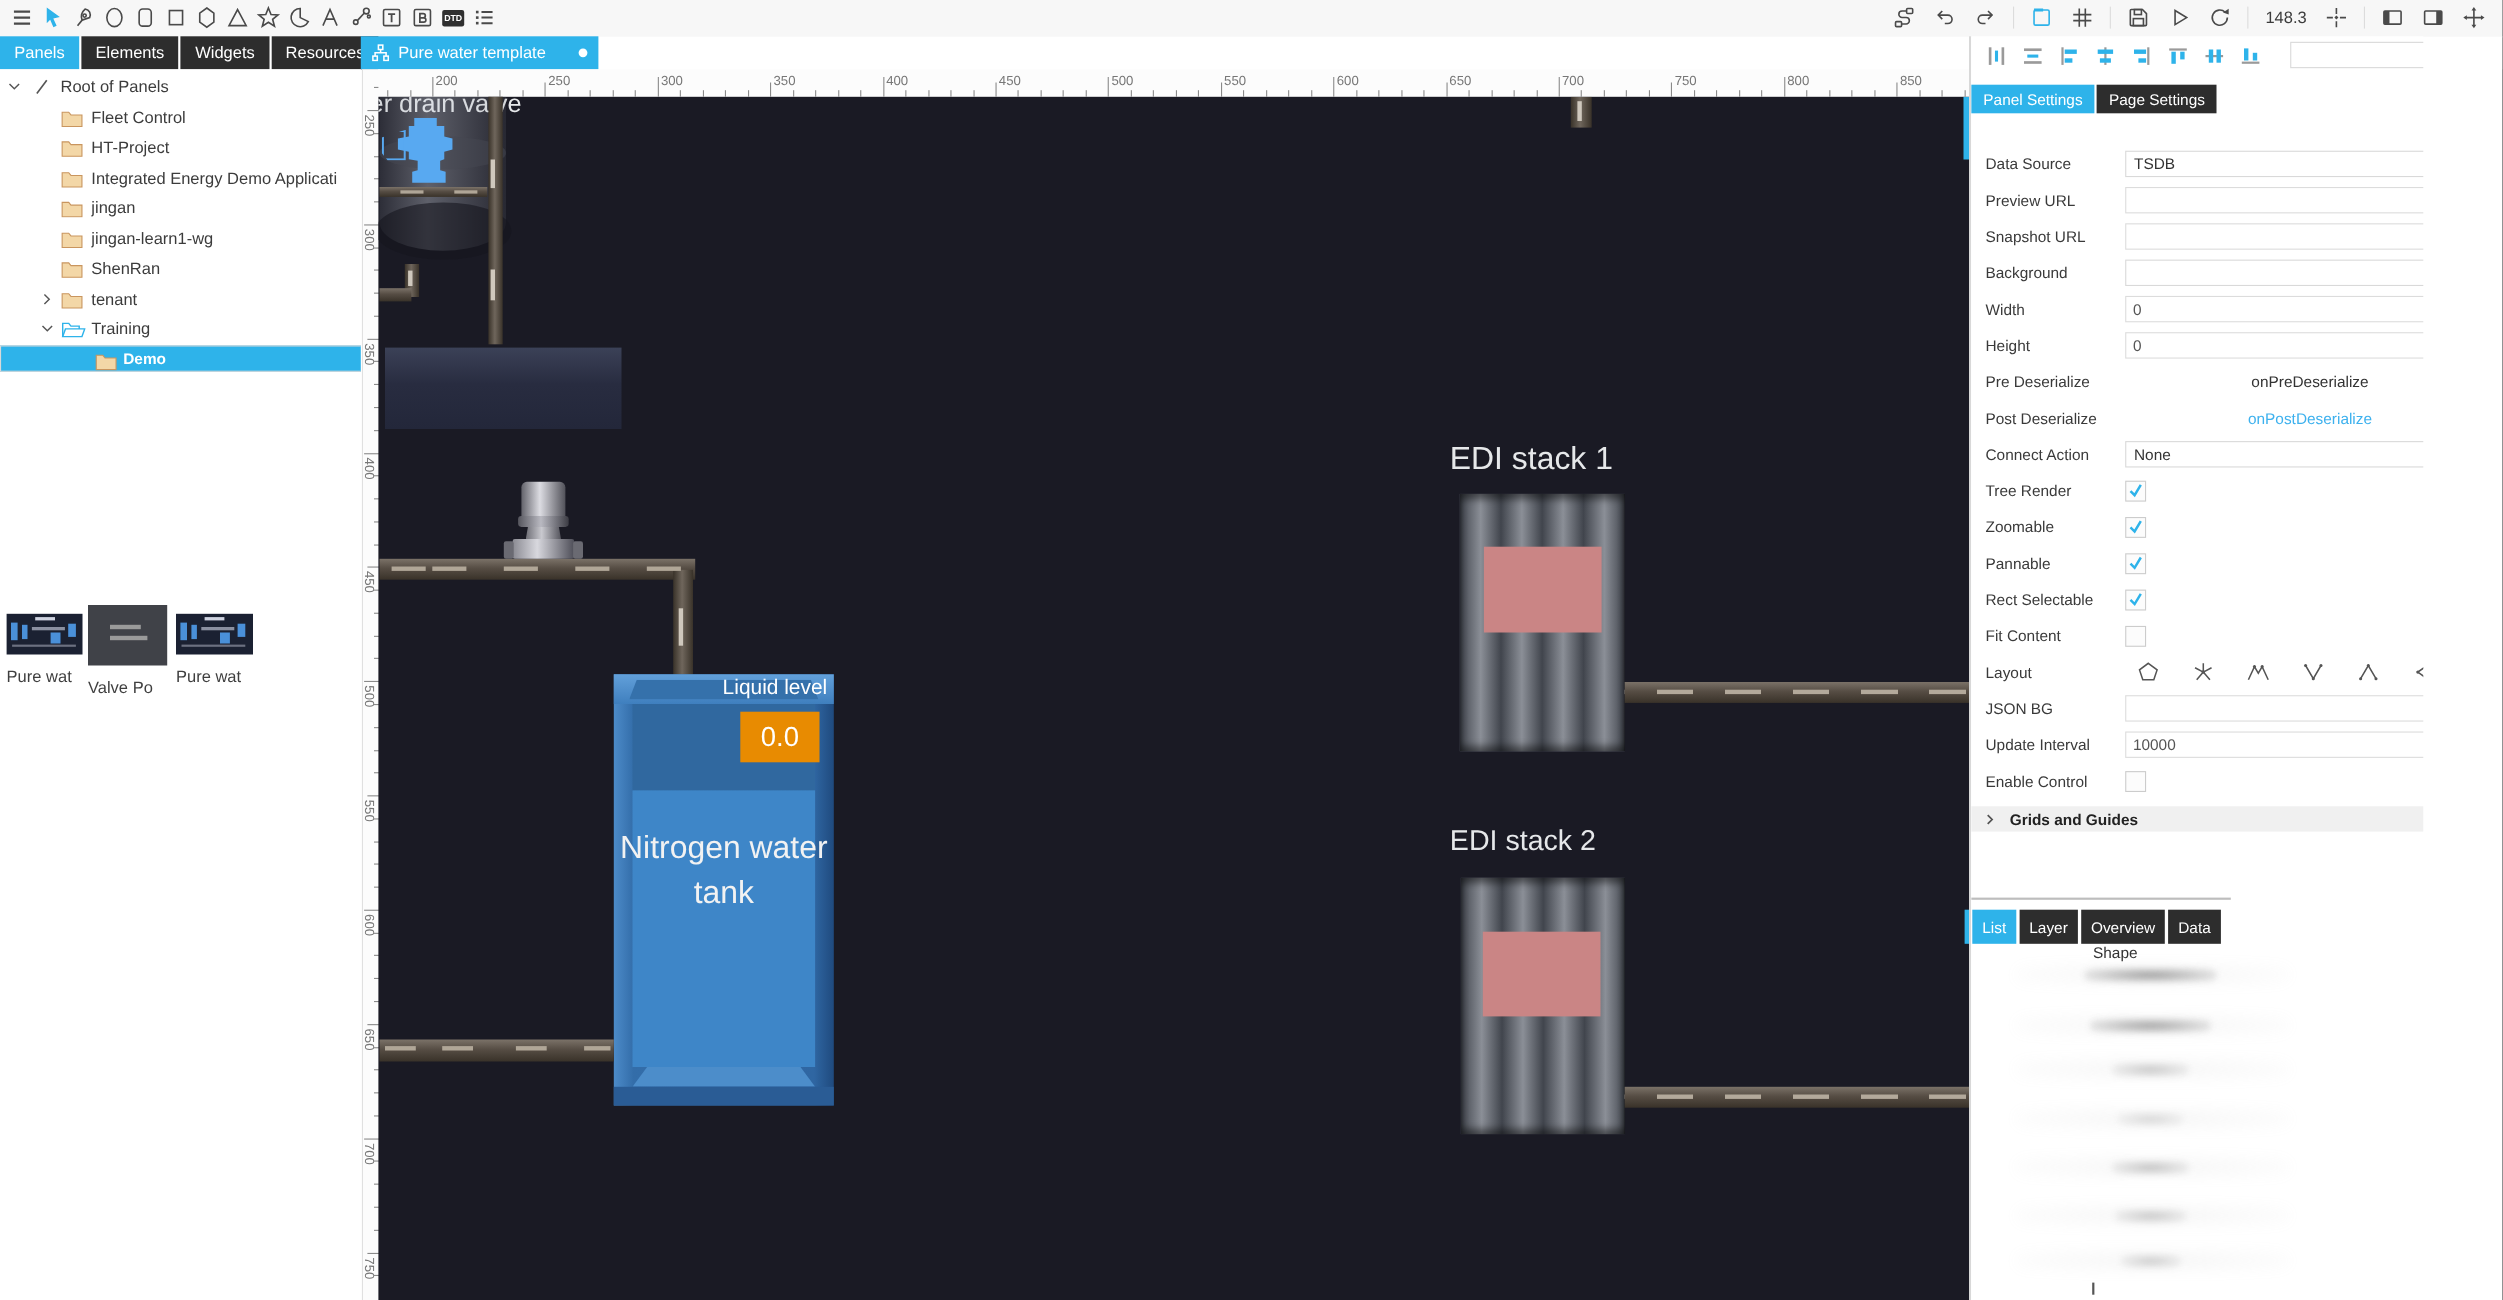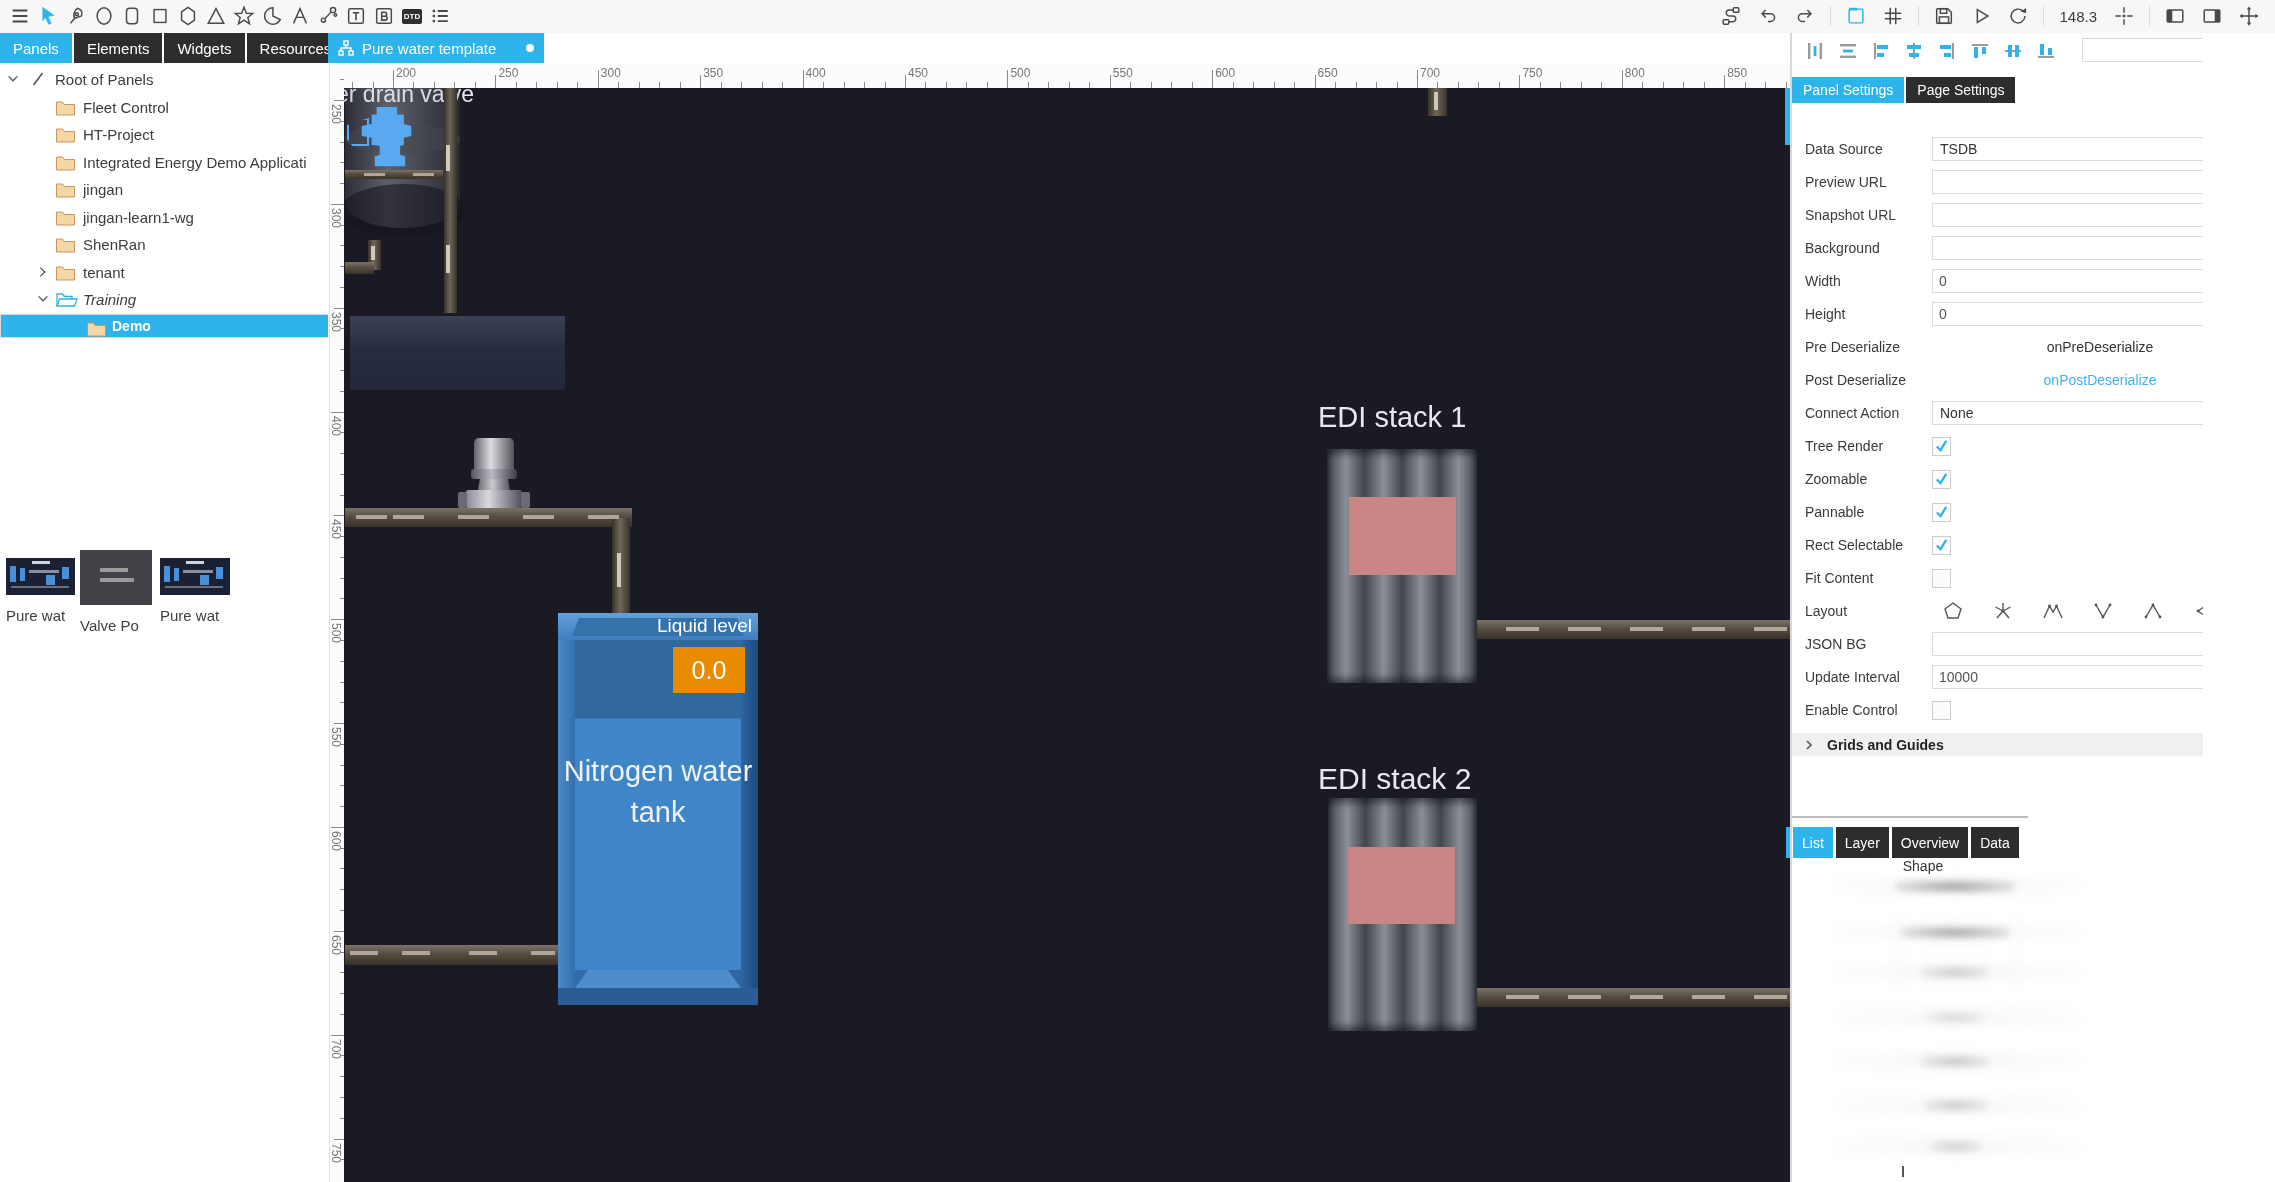--- a/index.html
+++ b/index.html
@@ -75,21 +75,21 @@
   .nt-bevel{left:17px;top:357px;width:166px;height:18px;background:#4c8dca;clip-path:polygon(8% 0,92% 0,100% 100%,0 100%);}
   .nt-bottom{left:0;top:375px;width:200px;height:17px;background:#2a5c95;}
   .nt-liquid-label{right:6px;top:2px;font-size:19px;color:#fff;}
   .nt-badge{left:115px;top:34px;width:72px;height:46px;background:#e88b01;color:#fff;font-size:25px;display:flex;align-items:center;justify-content:center;}
   .nt-name{left:0;top:138px;width:200px;text-align:center;font-size:29px;line-height:41px;color:#f2f2f2;}
   #b-pipe{left:1px;top:857px;width:213px;height:20px;}
   #edi1-title{left:974px;top:313px;font-size:29px;}
   #edi1-body{left:983px;top:361px;width:150px;height:234px;}
   #edi1-pink{left:1005px;top:409px;width:107px;height:78px;}
   #edi1-pipe{left:1133px;top:532px;width:313px;height:19px;}
-  #edi2-title{left:974px;top:661px;font-size:30px;margin-top:13px;}
+  #edi2-title{left:974px;top:661px;font-size:26px;}
   #edi2-body{left:984px;top:710px;width:149px;height:233px;}
   #edi2-pink{left:1004px;top:759px;width:107px;height:77px;}
   #edi2-pipe{left:1133px;top:900px;width:313px;height:19px;}
   #stub{left:1084px;top:0;width:19px;height:28px;}
   #cscroll1{left:1441px;top:0;width:5px;height:57px;background:#2eb3ea;}
   #cscroll2{left:1442px;top:739px;width:4px;height:31px;background:#2eb3ea;}
   
   #divider{left:1790px;top:33px;width:2px;height:1149px;background:#d8d8d8;}
   #right-panel{left:1792px;top:33px;width:411px;height:1149px;background:#fff;overflow:hidden;}
   #align-toolbar{left:0;top:5px;height:26px;display:flex;align-items:center;}
@@ -405,21 +405,21 @@
             <svg width="14" height="14" viewBox="0 0 16 16" fill="none" stroke="#555" stroke-width="1.5">
               <path d="M3 5l5 5 5-5"></path>
             </svg>
           </div>
           <div class="tico" style="left: 55px; top: 5px;">
             <svg width="23" height="17" viewBox="0 0 23 17" fill="none" stroke="#2eb3ea" stroke-width="1.3">
               <path d="M2 15V3h5.5l2 2.5H17V8"></path>
               <path d="M4.5 8H22l-2.5 7H2z"></path>
             </svg>
           </div>
-          <div class="tlabel" style="left: 83px; right: 2px; font-style: italic;">Training</div>
+          <div class="tlabel" style="left: 83px; right: 2px;">Training</div>
         </div>
         <div class="trow sel" style="top: 250.5px;">
           <div class="tico" style="left: 85px; top: 5px;">
             <svg width="21" height="17" viewBox="0 0 21 17">
               <path d="M1.5 3h6l2 2.5h10V16H1.5z" fill="#f3d7a7" stroke="#c9955e" stroke-width="1"></path>
             </svg>
           </div>
           <div class="tlabel" style="left: 111px; right: 2px;">Demo</div>
         </div>
       </div>

